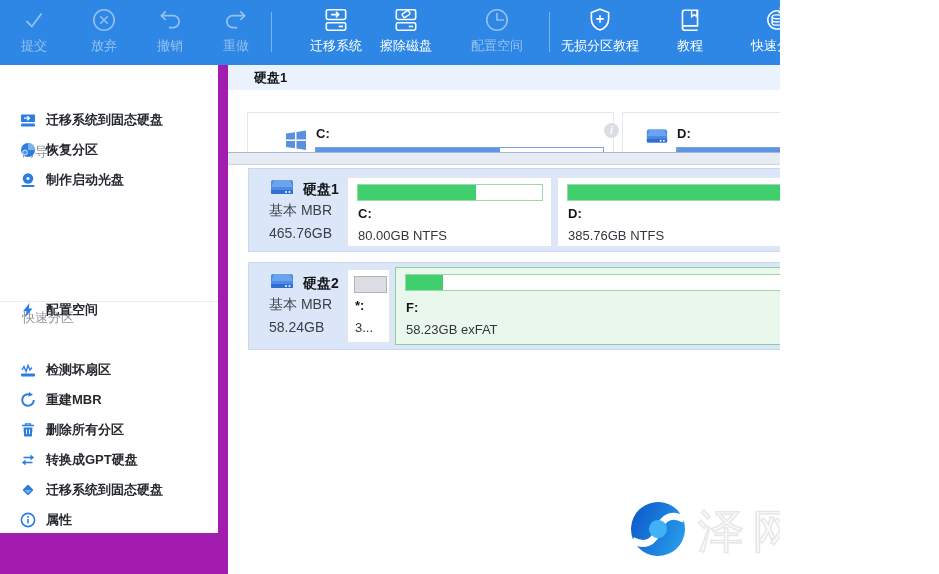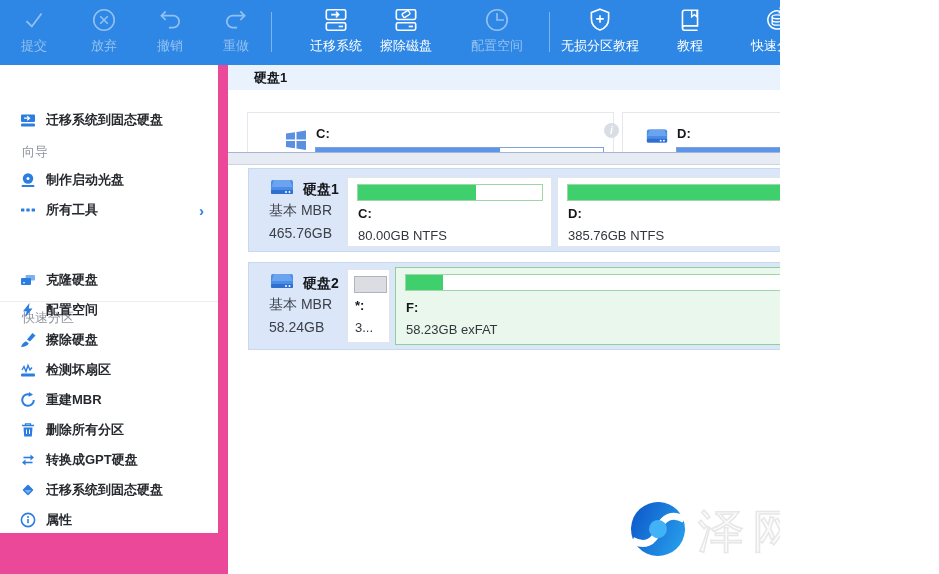--- a/index.html
+++ b/index.html
@@ -1,17 +1,17 @@
 <!DOCTYPE html>
 <html><head>
 <meta charset="utf-8">
 <style>
   html,body{margin:0;padding:0;}
   body{font-family:"Liberation Sans","DejaVu Sans",sans-serif;}
-  .window{position:relative;width:780px;height:574px;background:#ec4899;overflow:hidden;}
+  .window{position:relative;width:780px;height:574px;background:#a21caf;overflow:hidden;}
 
   
   .toolbar{position:absolute;left:0;top:0;width:939px;height:65px;background:#2e87e4;}
   .tb-item{position:absolute;top:6px;transform:translateX(-50%);display:flex;flex-direction:column;align-items:center;cursor:pointer;color:#fff;}
   .tb-item .tb-ico{width:28px;height:28px;display:block;}
   .tb-item .tb-lbl{font-size:13px;margin-top:3px;white-space:nowrap;}
   .tb-item.disabled{opacity:.48;cursor:default;}
   .tb-div{position:absolute;top:12px;width:1px;height:40px;background:rgba(255,255,255,.38);}
 
   
@@ -164,61 +164,45 @@
     <div class="sb-title" style="top:78px">向导</div>
 
     <div class="sb-item" style="top:40px">
       <svg class="sb-ico" viewBox="0 0 16 16">
           <rect x="1" y="2.5" width="14" height="7.5" rx="1" fill="#2b7de0"></rect>
           <path d="M4 6.2h5M7.2 4.2L9.6 6.2 7.2 8.2" fill="none" stroke="#fff" stroke-width="1.2"></path>
           <rect x="1" y="11.5" width="14" height="3" rx="1" fill="#2b7de0"></rect>
         </svg>
       <span class="sb-lbl">迁移系统到固态硬盘</span>
     </div>
+    <div class="sb-item" style="top:70px">
+      <svg class="sb-ico" viewBox="0 0 16 16">
+          <circle cx="8" cy="8" r="7" fill="#2b7de0"></circle>
+          <path d="M8 8V1a7 7 0 0 1 7 7z" fill="#7db0ee"></path>
+          <circle cx="5" cy="10.5" r="2.4" fill="#4a90e6" stroke="#fff" stroke-width=".8"></circle>
+        </svg>
+      <span class="sb-lbl">恢复分区</span>
+    </div>
     <div class="sb-item" style="top:100px">
       <svg class="sb-ico" viewBox="0 0 16 16">
           <circle cx="8" cy="6.5" r="5.2" fill="#2b7de0"></circle>
           <circle cx="8" cy="6.5" r="1.5" fill="#fff"></circle>
           <rect x="1.5" y="13" width="13" height="2" rx="1" fill="#2b7de0"></rect>
         </svg>
       <span class="sb-lbl">制作启动光盘</span>
     </div>
-    <div class="sb-item" style="top:130px">
-      <svg class="sb-ico" viewBox="0 0 16 16">
-          <rect x="1" y="6.5" width="3.4" height="3" rx=".6" fill="#2b7de0"></rect>
-          <rect x="6.3" y="6.5" width="3.4" height="3" rx=".6" fill="#2b7de0"></rect>
-          <rect x="11.6" y="6.5" width="3.4" height="3" rx=".6" fill="#2b7de0"></rect>
-        </svg>
-      <span class="sb-lbl">所有工具</span>
-      <span class="sb-chev">›</span>
-    </div>
 
     <div class="sb-sep"></div>
     <div class="sb-title" style="top:244px">快速分区</div>
 
-    <div class="sb-item" style="top:200px">
-      <svg class="sb-ico" viewBox="0 0 16 16">
-          <rect x="5.5" y="3" width="9.5" height="5.5" rx="1" fill="#7db0ee"></rect>
-          <rect x="1" y="6" width="10" height="7" rx="1" fill="#2b7de0"></rect>
-          <path d="M3 10.8h2" stroke="#fff" stroke-width="1"></path>
-        </svg>
-      <span class="sb-lbl">克隆硬盘</span>
-    </div>
     <div class="sb-item" style="top:230px">
       <svg class="sb-ico" viewBox="0 0 16 16">
           <path d="M9.5 1L3 9.2h3.6L5.5 15l7-8.4H8.8z" fill="#2b7de0"></path>
         </svg>
       <span class="sb-lbl">配置空间</span>
-    </div>
-    <div class="sb-item" style="top:260px">
-      <svg class="sb-ico" viewBox="0 0 16 16">
-          <path d="M7 7.5l5.5-6.5 3 2.5L10 9.5z" fill="#2b7de0"></path>
-          <path d="M1 15c4.2-.2 6.3-1.4 7.8-3.6L6 9.2C3.5 10.4 2 12 1 15z" fill="#2b7de0"></path>
-        </svg>
-      <span class="sb-lbl">擦除硬盘</span>
     </div>
     <div class="sb-item" style="top:290px">
       <svg class="sb-ico" viewBox="0 0 16 16">
           <path d="M2 8l2-3.5 2 5 2-6 2 4.5 2-2.5" fill="none" stroke="#2b7de0" stroke-width="1.4"></path>
           <rect x="1" y="11.5" width="14" height="3" rx="1" fill="#2b7de0"></rect>
         </svg>
       <span class="sb-lbl">检测坏扇区</span>
     </div>
     <div class="sb-item" style="top:320px">
       <svg class="sb-ico" viewBox="0 0 16 16">

